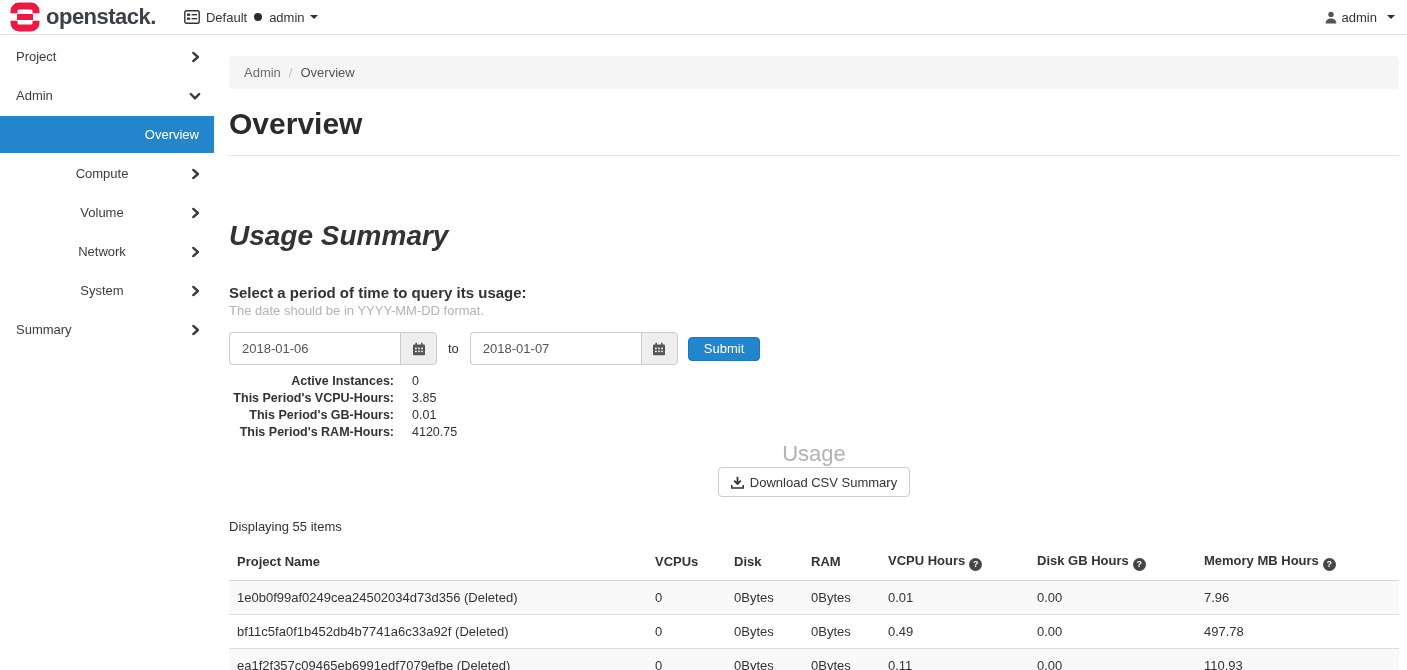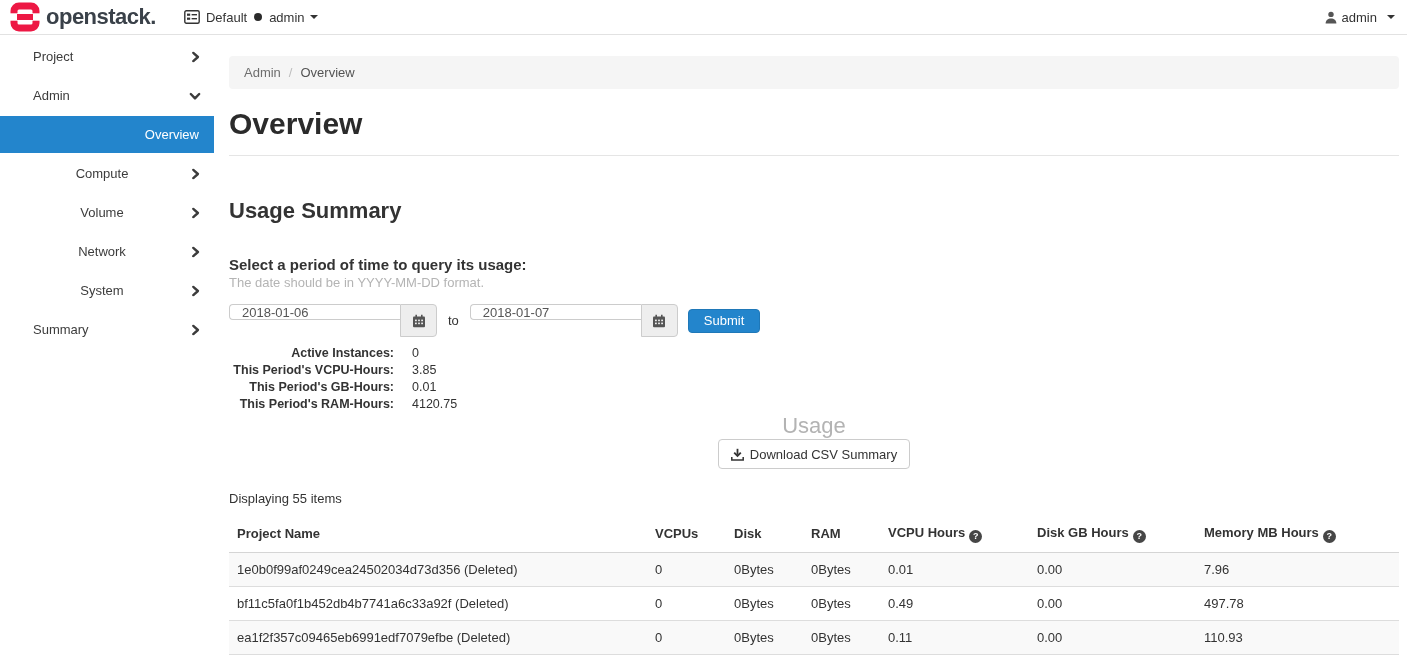--- a/index.html
+++ b/index.html
@@ -26,45 +26,45 @@
   .nav-spacer { flex: 1; }
   .user-menu { display: flex; align-items: center; gap: 5px; cursor: pointer; }
   
   .layout { display: flex; align-items: flex-start; }
   
   .sidebar { width: 214px; flex: 0 0 214px; padding-top: 2px; }
   .side-item {
     position: relative; height: 39px; display: flex; align-items: center;
     cursor: pointer; color: #3c3c3c; font-size: 13px;
   }
-  .side-item .lbl-left   { padding-left: 33px; }
+  .side-item .lbl-left   { padding-left: 16px; }
   .side-item .lbl-center { flex: 1; text-align: center; padding-right: 10px; }
   .side-item .chev { position: absolute; right: 13px; top: 50%; transform: translateY(-50%); display: flex; }
   .side-item.active {
     background: #2385cc; height: 37px; margin: 1px 0; justify-content: flex-end;
   }
   .side-item.active .lbl-right { color: #fff; padding-right: 15px; font-size: 13px; }
   
   .content { flex: 1; padding: 0 8px 0 15px; min-width: 0; }
   .breadcrumb {
     margin-top: 21px; height: 33px; background: #f5f5f5; border-radius: 4px;
     display: flex; align-items: center; padding-left: 15px; font-size: 13px;
   }
   .breadcrumb .crumb-parent { color: #6e6e6e; cursor: pointer; }
   .breadcrumb .crumb-sep { color: #bdbdbd; margin: 0 8px; }
   .breadcrumb .crumb-current { color: #545454; }
   h1.page-title { margin-top: 16px; font-size: 30px; line-height: 38px; font-weight: 700; color: #2b2b2b; }
   hr.title-rule { border: 0; border-top: 1px solid #e5e5e5; margin-top: 12px; }
-  h2.section-heading { margin-top: 42px; font-size: 22px; font-weight: 700; color: #333; }
+  h2.section-heading { margin-top: 64px; font-size: 28px; font-weight: 700; color: #333; font-style: italic; }
   .form-label { margin-top: 32px; font-size: 15px; font-weight: 700; color: #333; }
   .form-help { margin-top: 2px; font-size: 13px; color: #b4b4b4; }
   .date-row { margin-top: 14px; display: flex; align-items: center; }
   .input-group { display: flex; }
   .date-input {
-    width: 171px; height: 16px; border: 1px solid #ccc; border-right: 0;
+    width: 171px; height: 33px; border: 1px solid #ccc; border-right: 0;
     border-radius: 4px 0 0 4px; padding: 0 12px; font-size: 13px; color: #555;
     font-family: "Liberation Sans", "DejaVu Sans", sans-serif; outline: none; background: #fff;
   }
   .input-addon {
     width: 37px; height: 33px; background: #eee; border: 1px solid #ccc;
     border-radius: 0 4px 4px 0; display: flex; align-items: center; justify-content: center; cursor: pointer;
   }
   .to-label { margin: 0 11px; color: #333; }
   .btn-primary {
     margin-left: 10px; height: 24px; padding: 0 15px; background: #2385cc; color: #fff;

